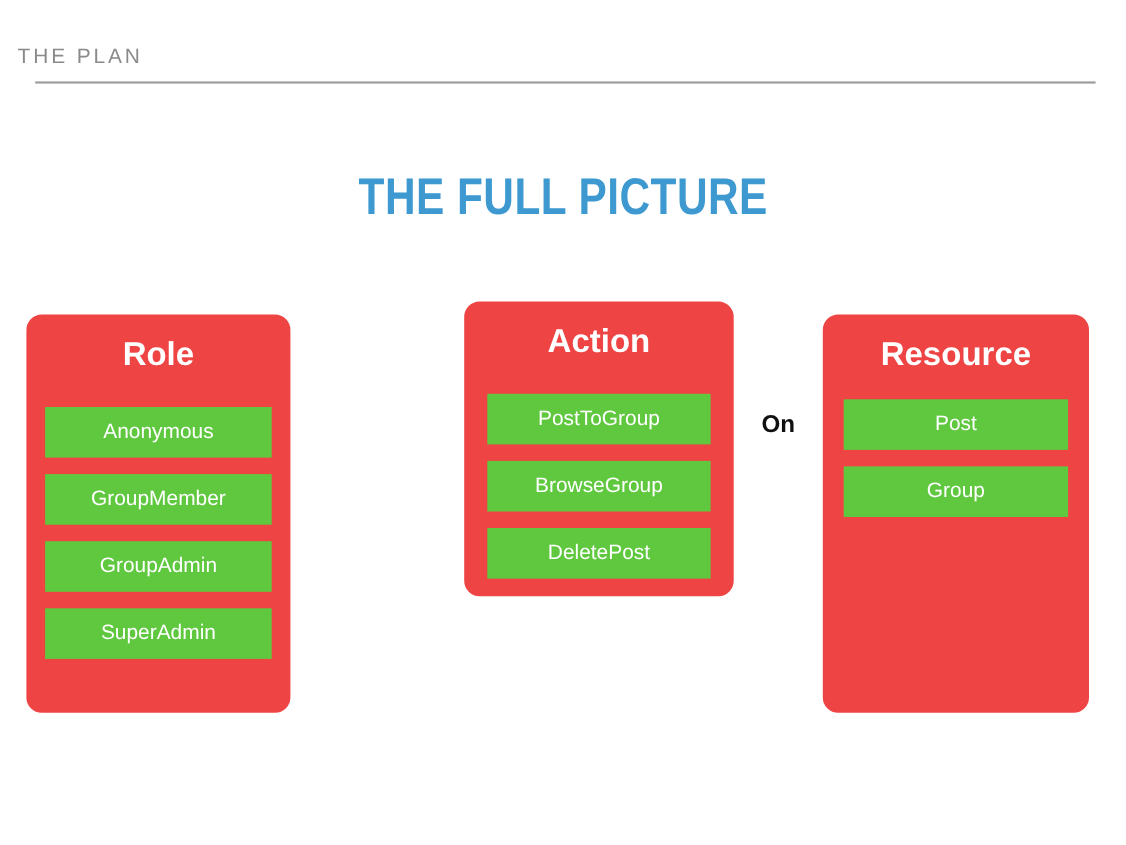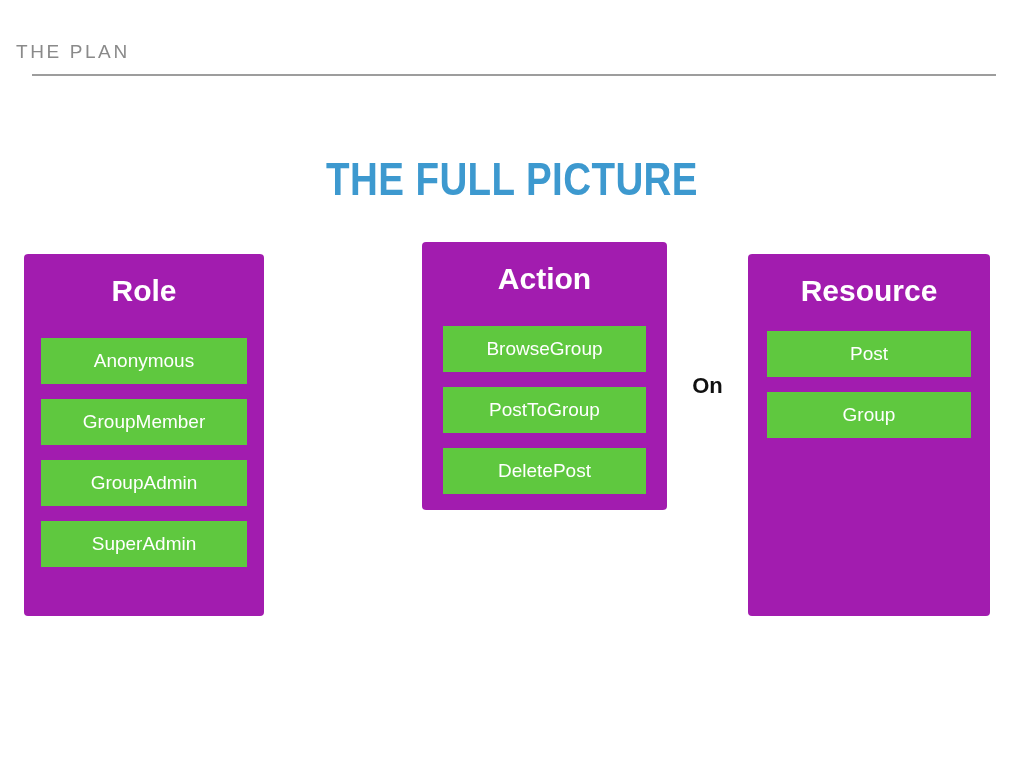--- a/index.html
+++ b/index.html
@@ -65,23 +65,24 @@
   .diagram {
     position: absolute;
     left: 0;
     top: 0;
     width: 1024px;
     height: 768px;
   }
 
   .column-card {
     position: absolute;
-    background: #a21caf;
-    border-radius: 4px;
+    background: #ef4444;
+    border-radius: 14px;
     box-sizing: border-box;
+    margin-top: 32px;
   }
   .column-card.role      { left: 24px;  top: 254px; width: 240px; height: 362px; }
   .column-card.action    { left: 422px; top: 242px; width: 245px; height: 268px; }
   .column-card.resource  { left: 748px; top: 254px; width: 242px; height: 362px; }
 
   .card-title {
     position: absolute;
     top: 18px;
     left: 0;
     width: 100%;
@@ -163,24 +164,24 @@
         <span class="item-chip-label">SuperAdmin</span>
       </div>
     </div>
   </div>
 
 
   <div class="column-card action">
     <div class="card-title">Action</div>
     <div class="card-items">
       <div class="item-chip">
+        <span class="item-chip-label">PostToGroup</span>
+      </div>
+      <div class="item-chip">
         <span class="item-chip-label">BrowseGroup</span>
-      </div>
-      <div class="item-chip">
-        <span class="item-chip-label">PostToGroup</span>
       </div>
       <div class="item-chip">
         <span class="item-chip-label">DeletePost</span>
       </div>
     </div>
   </div>
 
   <div class="connector-label on">On</div>
 
   <div class="column-card resource">

